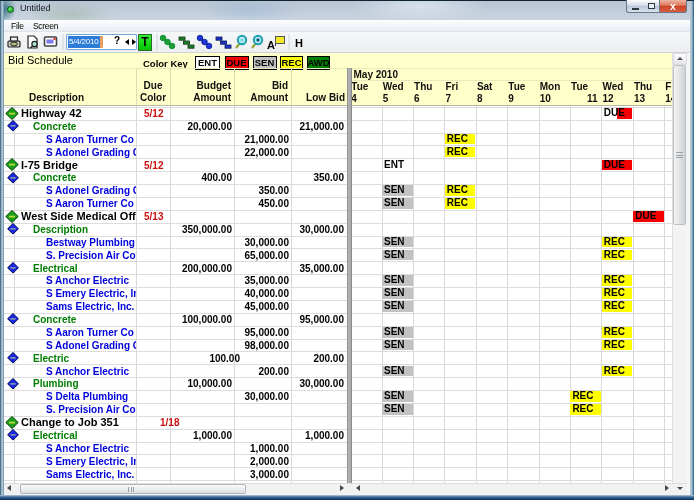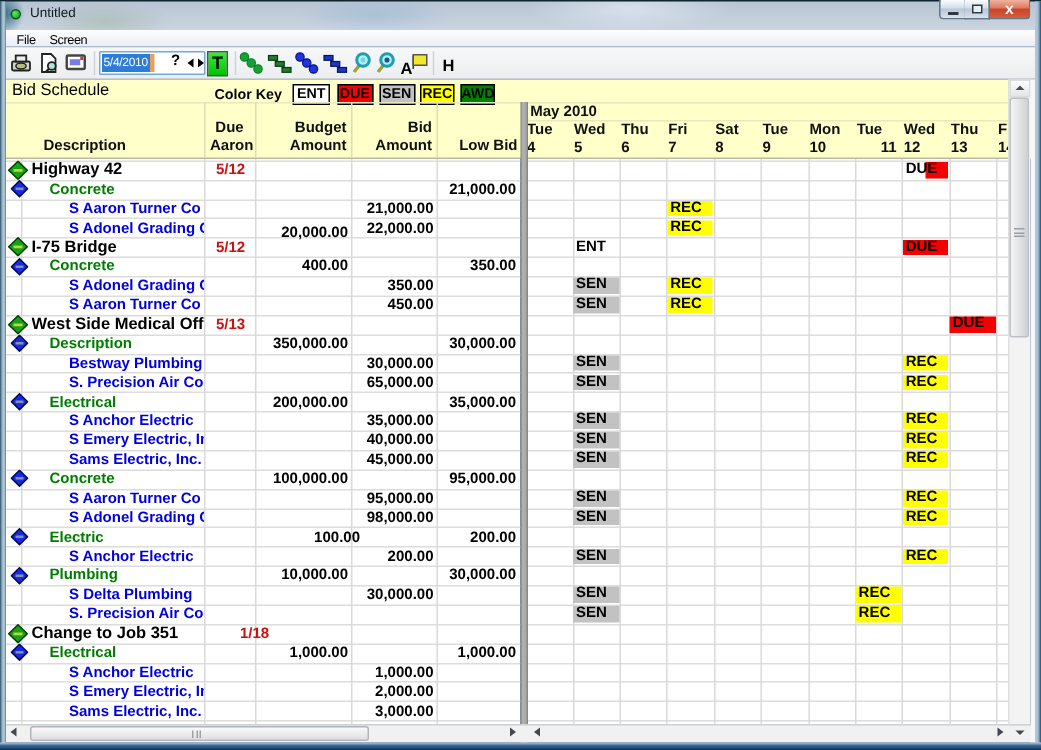--- a/index.html
+++ b/index.html
@@ -95,21 +95,21 @@
 <div style="left:8px;top:54px;font-size:11px;color:#000;">Bid Schedule</div>
 <div style="left:143px;top:58px;font-size:9.5px;font-weight:bold;color:#000;">Color Key</div>
 <div class="key" style="left:195px;width:25px;background:#ffffff;">ENT</div>
 <div class="key" style="left:224.5px;width:24px;background:#f40000;">DUE</div>
 <div class="key" style="left:252.5px;width:24px;background:#c2c2c2;">SEN</div>
 <div class="key" style="left:280px;width:23px;background:#ffff00;">REC</div>
 <div class="key" style="left:306.5px;width:23px;background:#008000;">AWD</div>
 <div style="left:4px;top:68px;width:686px;height:1px;background:#e8e8bc;"></div>
 <div class="dh" style="left:29px;top:92px;">Description</div>
 <div class="dh" style="left:136px;top:80px;width:26px;text-align:center;margin-left:4px;">Due</div>
-<div class="dh" style="left:136px;top:92px;width:26px;text-align:center;margin-left:4px;">Aaron</div>
+<div class="dh" style="left:136px;top:92px;width:26px;text-align:center;margin-left:4px;">Color</div>
 <div class="dh" style="left:170px;top:80px;width:61px;text-align:right;">Budget</div>
 <div class="dh" style="left:170px;top:92px;width:61px;text-align:right;">Amount</div>
 <div class="dh" style="left:234px;top:80px;width:54px;text-align:right;">Bid</div>
 <div class="dh" style="left:234px;top:92px;width:54px;text-align:right;">Amount</div>
 <div class="dh" style="left:291px;top:92px;width:54px;text-align:right;">Low Bid</div>
 <div class="hv" style="left:136px;top:68px;height:37px;"></div>
 <div class="hv" style="left:170px;top:68px;height:37px;"></div>
 <div class="hv" style="left:234px;top:68px;height:37px;"></div>
 <div class="hv" style="left:291px;top:68px;height:37px;"></div>
 <div style="left:4px;top:105px;width:686px;height:1px;background:#b9b9a2;"></div>
@@ -220,21 +220,21 @@
     <polygon points="7,0.5 13.2,6.5 7,12.5 0.8,6.5" fill="#18a018" stroke="#073c07" stroke-width="1"></polygon>
     <rect x="4" y="5.7" width="6" height="1.8" fill="#b8d838"></rect>
   </svg>
 <div class="r0" style="left:21px;top:107.2px;width:115px;overflow:hidden;white-space:nowrap;">Highway 42</div>
 <div class="due" style="left:144px;top:108.0px;">5/12</div>
 <svg style="position:absolute;left:6.5px;top:120.3px" width="12" height="12">
     <polygon points="6,0.5 11.4,5.8 6,11.1 0.6,5.8" fill="#1828e8" stroke="#000a50" stroke-width="1"></polygon>
     <rect x="3.4" y="5" width="5.2" height="1.7" fill="#8890a8"></rect>
   </svg>
 <div class="r1" style="left:33px;top:120.9px;width:103px;overflow:hidden;white-space:nowrap;">Concrete</div>
-<div class="num" style="left:170px;top:120.9px;width:62px;margin-top:29px;">20,000.00</div>
+<div class="num" style="left:170px;top:120.9px;width:62px;">20,000.00</div>
 <div class="num" style="left:291px;top:120.9px;width:53px;">21,000.00</div>
 <div class="r2" style="left:46px;top:133.8px;width:90px;overflow:hidden;white-space:nowrap;">S Aaron Turner Co</div>
 <div class="num" style="left:234px;top:133.8px;width:55px;">21,000.00</div>
 <div class="r2" style="left:46px;top:146.6px;width:90px;overflow:hidden;white-space:nowrap;">S Adonel Grading Co</div>
 <div class="num" style="left:234px;top:146.6px;width:55px;">22,000.00</div>
 <svg style="position:absolute;left:5px;top:158.2px" width="14" height="13">
     <polygon points="7,0.5 13.2,6.5 7,12.5 0.8,6.5" fill="#18a018" stroke="#073c07" stroke-width="1"></polygon>
     <rect x="4" y="5.7" width="6" height="1.8" fill="#b8d838"></rect>
   </svg>
 <div class="r0" style="left:21px;top:158.7px;width:115px;overflow:hidden;white-space:nowrap;">I-75 Bridge</div>

